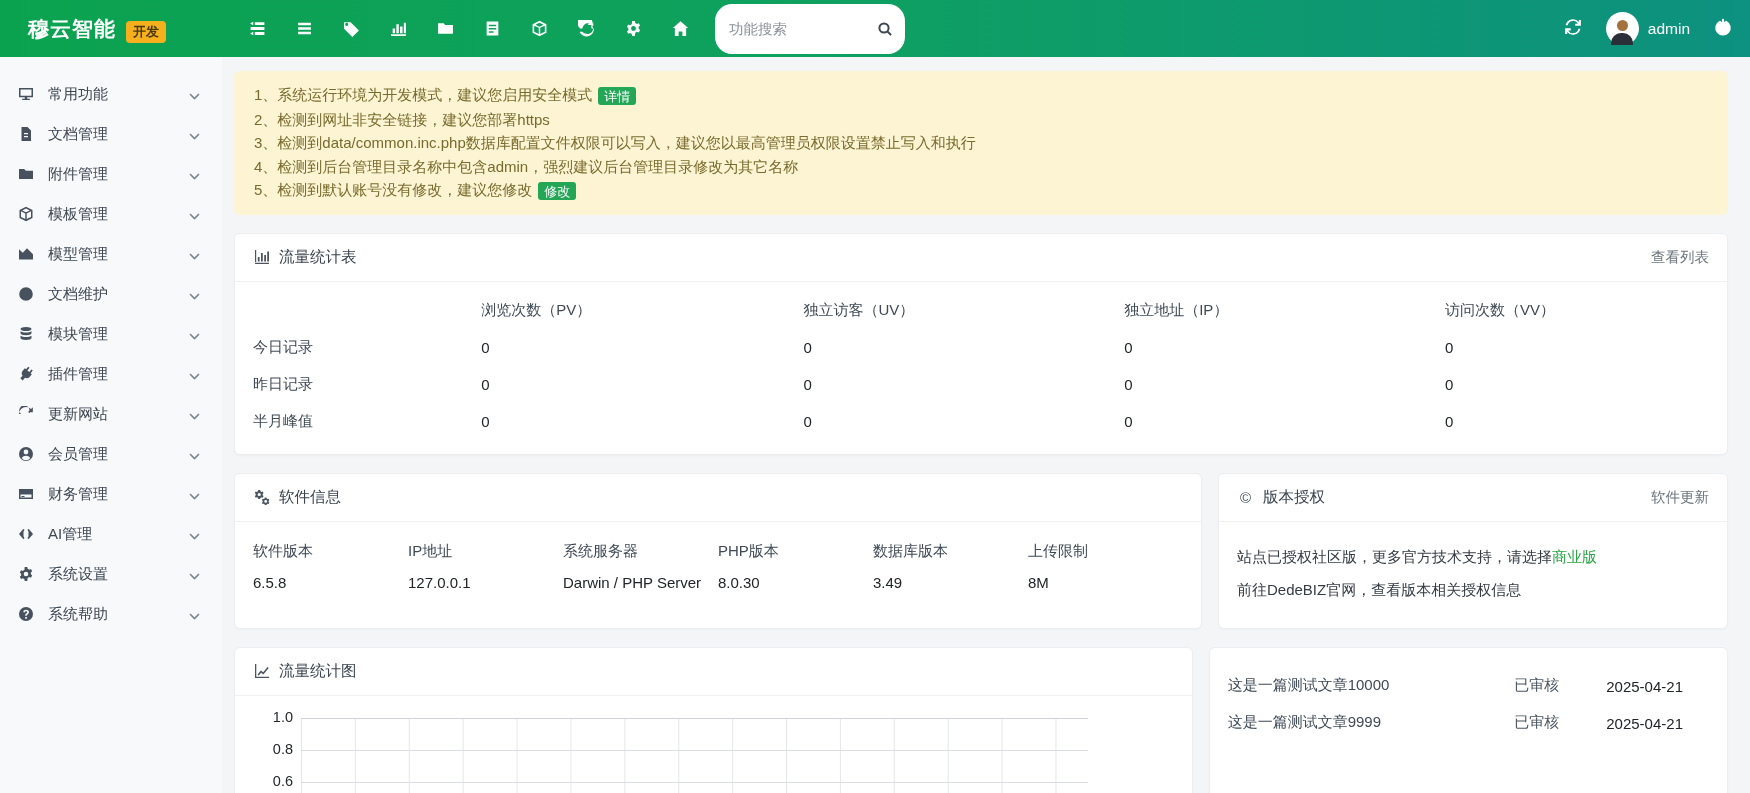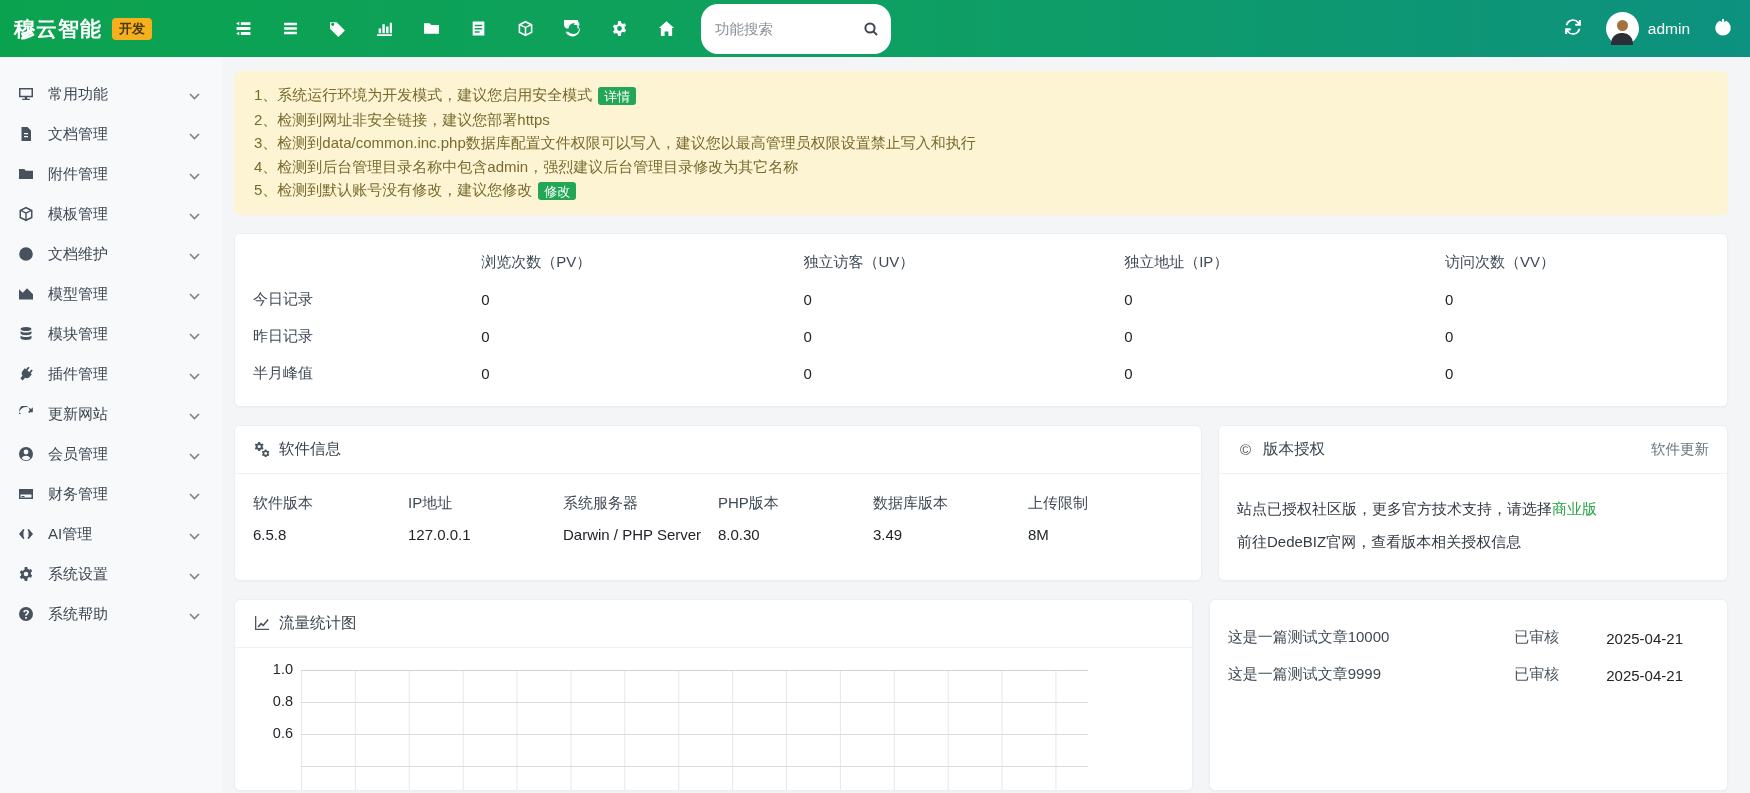--- a/index.html
+++ b/index.html
@@ -3,21 +3,21 @@
 <meta charset="utf-8">
 <style>
   * { margin:0; padding:0; box-sizing:border-box; }
   html,body { width:1750px; height:793px; overflow:hidden;
     font-family:"Liberation Sans","DejaVu Sans",sans-serif; background:#f4f5f7; }
 
   
   .navbar { height:57px; display:flex; align-items:center;
     background:linear-gradient(90deg,#0ba24f 0%,#0ea15f 45%,#0d9180 100%);
     color:#fff; padding:0 18px 0 14px; }
-  .logo-wrap { display:flex; align-items:center; width:208px; flex:0 0 auto; }
+  .logo-wrap { display:flex; align-items:flex-end; width:208px; flex:0 0 auto;margin-left:14px; }
   .logo { font-size:21px; font-weight:bold; letter-spacing:1px; }
   .env-badge { background:#f6b01e; color:#4a3a05; font-size:13px; font-weight:bold;
     border-radius:4px; padding:2px 7px; margin-left:10px; }
   .nav-icons { display:flex; align-items:center; gap:29px; margin-left:12px; }
   .nav-icons .nav-ic { width:18px; height:18px; display:flex; align-items:center;
     justify-content:center; cursor:pointer; }
   .nav-ic svg { width:17px; height:17px; fill:#fff; }
   .search-pill { margin-left:26px; background:#fff; border-radius:17px; height:50px;
     width:190px; display:flex; align-items:center; padding:0 12px 0 14px; }
   .search-pill input { border:none; outline:none; flex:1; font-size:14.5px;
@@ -244,37 +244,37 @@
           </svg>
         </span>
       <span>模板管理</span>
       <span class="chev"><svg viewBox="0 0 11 7">
             <path d="M1 1l4.5 4.5L10 1"></path>
           </svg></span>
     </div>
 
     <div class="side-item">
       <span class="sic">
+          <svg viewBox="0 0 16 16">
+            <path d="M1 13.5V3.2l3.8 3.6L9 2.2l6 6v5.3H1z"></path>
+          </svg>
+        </span>
+      <span>模型管理</span>
+      <span class="chev"><svg viewBox="0 0 11 7">
+            <path d="M1 1l4.5 4.5L10 1"></path>
+          </svg></span>
+    </div>
+
+    <div class="side-item">
+      <span class="sic">
           <svg viewBox="0 0 16 16" fill="none" stroke="#47525e" stroke-width="2">
             <circle cx="8" cy="8" r="5.8"></circle>
           </svg>
         </span>
       <span>文档维护</span>
-      <span class="chev"><svg viewBox="0 0 11 7">
-            <path d="M1 1l4.5 4.5L10 1"></path>
-          </svg></span>
-    </div>
-
-    <div class="side-item">
-      <span class="sic">
-          <svg viewBox="0 0 16 16">
-            <path d="M1 13.5V3.2l3.8 3.6L9 2.2l6 6v5.3H1z"></path>
-          </svg>
-        </span>
-      <span>模型管理</span>
       <span class="chev"><svg viewBox="0 0 11 7">
             <path d="M1 1l4.5 4.5L10 1"></path>
           </svg></span>
     </div>
 
     <div class="side-item">
       <span class="sic">
           <svg viewBox="0 0 16 16">
             <ellipse cx="8" cy="3" rx="5.5" ry="2"></ellipse>
             <path d="M2.5 5.2c1.2.9 3.2 1.3 5.5 1.3s4.3-.4 5.5-1.3v2.1c0 1.1-2.5 2-5.5 2s-5.5-.9-5.5-2V5.2zM2.5 9.7c1.2.9 3.2 1.3 5.5 1.3s4.3-.4 5.5-1.3V12c0 1.1-2.5 2-5.5 2s-5.5-.9-5.5-2V9.7z"></path>
@@ -380,20 +380,29 @@
       </div>
       <div><span>2、检测到网址非安全链接，建议您部署https</span></div>
       <div><span>3、检测到data/common.inc.php数据库配置文件权限可以写入，建议您以最高管理员权限设置禁止写入和执行</span></div>
       <div><span>4、检测到后台管理目录名称中包含admin，强烈建议后台管理目录修改为其它名称</span></div>
       <div>
         <span>5、检测到默认账号没有修改，建议您修改</span><span class="green-badge">修改</span>
       </div>
     </div>
 
     <div class="card mt18">
+      <div class="card-head">
+        <span class="hic">
+            <svg viewBox="0 0 16 16">
+              <path d="M1 13.8h14v1.2H1zM1 1h1.2v12H1zM3.8 8h1.8v4.5H3.8zM7 4h1.8v8.5H7zM10.2 6h1.8v6.5h-1.8zM13.2 2.5H15v10h-1.8z"></path>
+            </svg>
+          </span>
+        <span>流量统计表</span>
+        <span class="card-link">查看列表</span>
+      </div>
       <div class="tt-body">
         <div class="tt-grid">
           <div class="cell-pad"></div>
           <div class="tt-col">浏览次数（PV）</div>
           <div class="tt-col">独立访客（UV）</div>
           <div class="tt-col">独立地址（IP）</div>
           <div class="tt-col">访问次数（VV）</div>
         </div>
         <div class="tt-grid">
           <div class="tt-label">今日记录</div>

